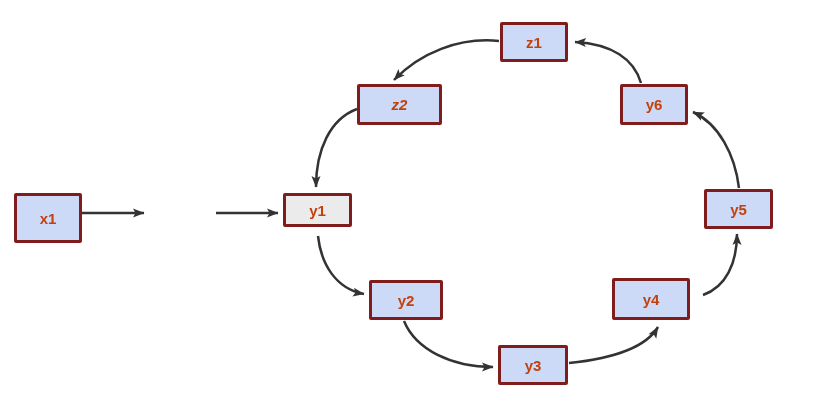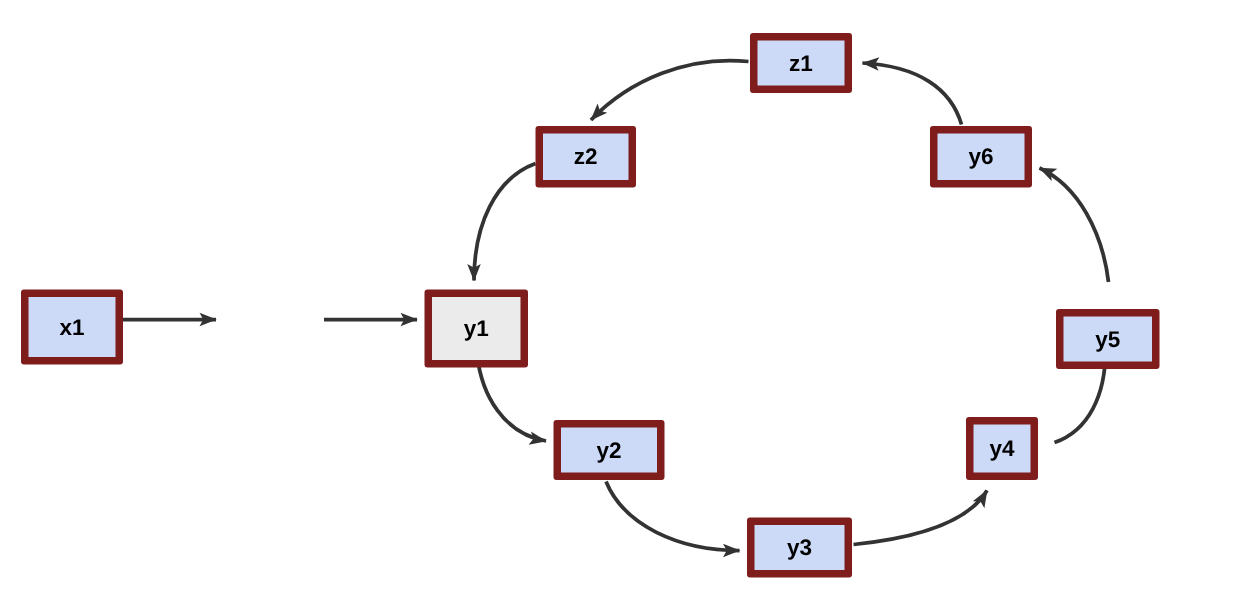--- a/index.html
+++ b/index.html
@@ -24,44 +24,44 @@
   }
   .edge {
     stroke: #333333;
     stroke-width: 2.5;
     fill: none;
   }
   .node {
     position: absolute;
     box-sizing: border-box;
     background: #ccd9f7;
-    border: 5px solid #7f1d1d;
+    border: 3px solid #7f1d1d;
     border-radius: 2px;
     display: flex;
     align-items: center;
     justify-content: center;
     font-size: 15px;
     font-weight: bold;
-    color: #000000;
+    color: #c2410c;
     cursor: default;
   }
   .node.highlight {
     background: #ebebeb;
   }
   
   #node-x1 { left: 14px;  top: 193px; width: 68px; height: 50px; }
   #node-x2 { left: 148px; top: 193px; width: 68px; height: 40px; }
-  #node-y1 { left: 283px; top: 193px; width: 69px; height: 52px; }
+  #node-y1 { left: 283px; top: 193px; width: 69px; height: 34px; }
   #node-y2 { left: 369px; top: 280px; width: 74px; height: 40px; }
   #node-y3 { left: 498px; top: 345px; width: 70px; height: 40px; }
-  #node-y4 { left: 644px; top: 278px; width: 48px; height: 42px; }
-  #node-y5 { left: 704px; top: 206px; width: 69px; height: 40px; }
+  #node-y4 { left: 612px; top: 278px; width: 78px; height: 42px; }
+  #node-y5 { left: 704px; top: 189px; width: 69px; height: 40px; }
   #node-y6 { left: 620px; top: 84px;  width: 68px; height: 41px; }
   #node-z1 { left: 500px; top: 22px;  width: 68px; height: 40px; }
-  #node-z2 { left: 357px; top: 84px;  width: 67px; height: 41px; }
+  #node-z2 { left: 357px; top: 84px;  width: 85px; height: 41px; font-style: italic; }
 </style>
 </head>
 <body>
 
 <div class="canvas">
 
   <svg class="edges" viewBox="0 0 838 400" xmlns="http://www.w3.org/2000/svg" aria-hidden="true">
     <defs>
       <marker id="arrow" viewBox="0 0 14 12" refX="12.5" refY="6" markerWidth="14" markerHeight="12" orient="auto" markerUnits="userSpaceOnUse">
         <path d="M1.5,1.5 L13,6 L1.5,10.5 L4,6 Z" fill="#333333"></path>

